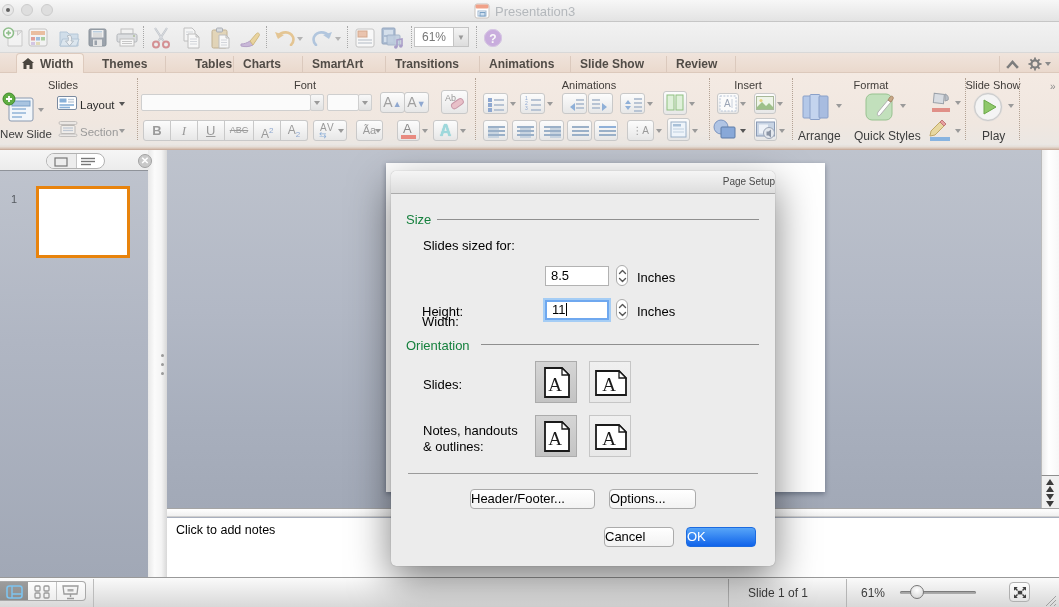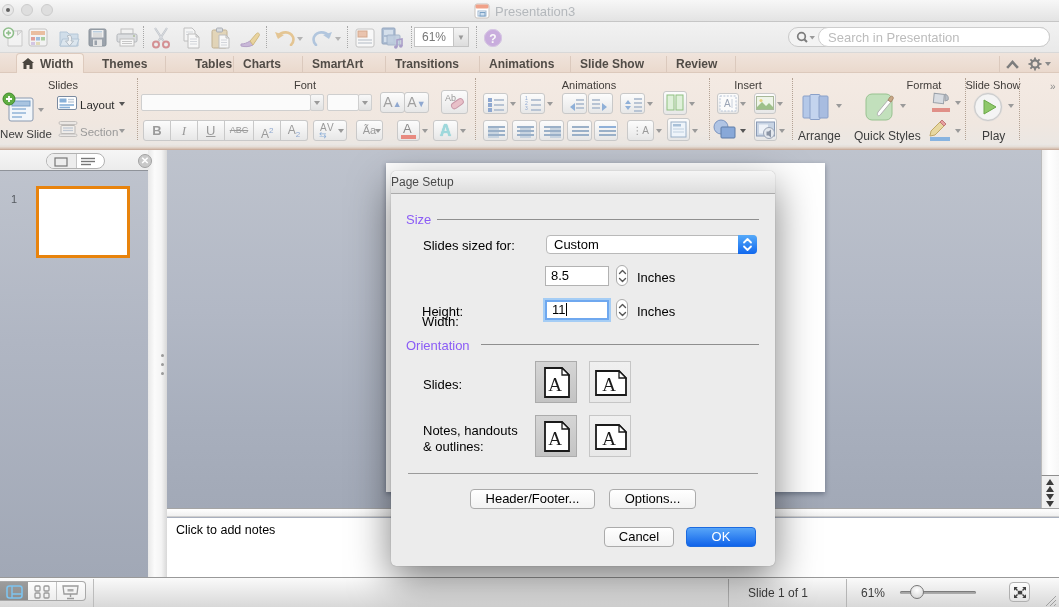--- a/index.html
+++ b/index.html
@@ -79,37 +79,37 @@
   #zoompct { position:absolute; left:861px; top:8px; font-size:12px; color:#3c3c3c; }
   #sldr { position:absolute; left:900px; top:13px; width:76px; height:3px; background:#aaa; border-radius:2px; box-shadow:inset 0 1px 1px rgba(0,0,0,.3); }
   #knob { position:absolute; left:10px; top:-6px; width:14px; height:14px; border-radius:50%; background:radial-gradient(circle at 50% 35%,#ffffff,#cfcfcf); border:1px solid #777; }
   #fitbtn { position:absolute; left:1009px; top:4px; width:21px; height:20px; background:linear-gradient(#fdfdfd,#e3e3e3); border:1px solid #b0b0b0; border-radius:4px; }
 
   
   #dialog { left:391px; top:171px; width:384px; height:395px; background:#ececec; border-radius:5px;
      box-shadow:0 15px 40px rgba(0,0,0,.5), 0 0 1px rgba(0,0,0,.4); }
   #dlg-title { position:absolute; left:0; top:0; width:100%; height:23px;
      background:linear-gradient(#f5f5f5,#dddddd); border-bottom:1px solid #ababab; border-radius:5px 5px 0 0;
-     text-align:left; font-size:12px; color:#4a4a4a; line-height:22px; }
-  .dlg-sect { position:absolute; font-size:13px; color:#8b5cf6; }
+     text-align:right; font-size:10px; color:#4a4a4a; line-height:22px; }
+  .dlg-sect { position:absolute; font-size:13px; color:#15803d; }
   .dlg-line { position:absolute; height:1px; background:#8f8f8f; }
   .dlg-label { position:absolute; font-size:13px; color:#000; }
   #popup { position:absolute; left:155px; top:64px; width:211px; height:19px; background:#fff;
      border:1px solid #b9b9b9; border-radius:4px; font-size:13px; line-height:17px; padding-left:7px; }
   #popup-cap { position:absolute; right:-1px; top:-1px; width:19px; height:19px; border-radius:0 4px 4px 0;
      background:linear-gradient(#56aaf9,#1168ee); }
   .field { position:absolute; left:154px; width:64px; height:20px; background:#fff; border:1px solid #b2b2b2;
      font-size:13px; line-height:18px; padding-left:5px; }
   .stepper { position:absolute; left:225px; width:12px; height:21px; background:#fff; border:1px solid #ababab; border-radius:6px; }
   .inch { position:absolute; left:246px; font-size:13px; }
   .orbox { position:absolute; width:42px; height:42px; border:1px solid #ababab; }
   .orbox.sel { background:linear-gradient(#d5d5d5,#c3c3c3); }
   .orbox.uns { background:linear-gradient(#f0f0f0,#e8e8e8); border-color:#c6c6c6; }
   .pbtn { position:absolute; height:20px; background:linear-gradient(#ffffff,#f2f2f2); border:1px solid #ababab;
-     border-radius:4px; font-size:13px; color:#000; text-align:center; }
+     border-radius:4px; font-size:13px; color:#000; text-align:left; }
   #okbtn { background:linear-gradient(#57a5f8,#1063ea); color:#fff; border:1px solid #1c6be0; }
 </style>
 </head>
 <body>
 
 <div class="abs" id="titlebar">
   <div class="tl" style="left:2px;">
       <div style="position:absolute;left:2.8px;top:2.8px;width:4.5px;height:4.5px;border-radius:50%;background:#606060;"></div>
     </div>
   <div class="tl" style="left:21px;background:#dedede;"></div>
@@ -238,29 +238,20 @@
   </div>
   <div class="tbsep" style="left:143px"></div>
   <div class="tbsep" style="left:266px"></div>
   <div class="tbsep" style="left:347px"></div>
   <div class="tbsep" style="left:411px"></div>
   <div class="tbsep" style="left:476px"></div>
   <div id="zoombox">
       <div id="zoomfield">61%</div>
       <div id="zoomdrop">▼</div>
     </div>
-  <div id="searchbox">
-    <div class="inner"></div>
-    <svg style="position:absolute;left:6px;top:3px" width="22" height="14" viewBox="0 0 22 14">
-      <circle cx="6.5" cy="5.5" r="3.8" fill="none" stroke="#7d7d7d" stroke-width="1.7"></circle>
-      <line x1="9.2" y1="8.2" x2="12" y2="11" stroke="#7d7d7d" stroke-width="2"></line>
-      <path d="M14.5 5 l5.5 0 l-2.75 3.4 z" fill="#9a9a9a"></path>
-    </svg>
-    <span class="ph">Search in Presentation</span>
-  </div>
 </div>
 
 <div class="abs" id="tabbar">
   <div id="hometab"></div>
   <svg style="position:absolute;left:22px;top:5px" width="12" height="11" viewBox="0 0 12 11">
     <path d="M6 0 L12 5 L10.5 5 L10.5 11 L7.5 11 L7.5 7 L4.5 7 L4.5 11 L1.5 11 L1.5 5 L0 5 Z" fill="#4a453f"></path>
   </svg>
   <div class="tab" style="left:40px;">Width</div>
   <div class="tab" style="left:102px;">Themes</div>
   <div class="tab" style="left:175px;margin-left:20px;">Tables</div>
@@ -296,21 +287,21 @@
     </g>
   </svg>
   <div class="rarrow" style="left:1045px;top:9px;border-top-color:#8a8a8a;"></div>
 </div>
 
 <div class="abs" id="ribbon">
   <div class="grplabel" style="left:-37px;">Slides</div>
   <div class="grplabel" style="left:205px;">Font</div>
   <div class="grplabel" style="left:489px;">Animations</div>
   <div class="grplabel" style="left:648px;">Insert</div>
-  <div class="grplabel" style="left:824px;">Format</div>
+  <div class="grplabel" style="left:771px;">Format</div>
   <div class="grplabel" style="left:893px;">Slide Show</div>
   <div class="rsep" style="left:137px"></div>
   <div class="rsep" style="left:475px"></div>
   <div class="rsep" style="left:709px"></div>
   <div class="rsep" style="left:792px"></div>
   <div class="rsep" style="left:965px"></div>
   <div class="rsep" style="left:1019px"></div>
   <div id="ribbon-items">
 
     <svg style="position:absolute;left:2px;top:19px" width="32" height="30" viewBox="0 0 32 30">
@@ -596,28 +587,20 @@
     <line x1="11" y1="5" x2="5" y2="11" stroke="#a0a0a0" stroke-width="1"></line>
     <line x1="11" y1="9" x2="9" y2="11" stroke="#a0a0a0" stroke-width="1"></line>
   </svg>
 </div>
 
 <div class="abs" id="dialog">
   <div id="dlg-title">Page Setup</div>
   <div class="dlg-sect" style="left:15px;top:41px;">Size</div>
   <div class="dlg-line" style="left:46px;top:48px;width:322px;"></div>
   <div class="dlg-label" style="left:32px;top:67px;">Slides sized for:</div>
-  <div id="popup">Custom
-    <div id="popup-cap">
-      <svg style="position:absolute;left:4px;top:2px" width="11" height="15" viewBox="0 0 11 15">
-        <path d="M2 5.5 L5.5 2 L9 5.5" fill="none" stroke="#fff" stroke-width="1.8" stroke-linecap="round" stroke-linejoin="round"></path>
-        <path d="M2 9.5 L5.5 13 L9 9.5" fill="none" stroke="#fff" stroke-width="1.8" stroke-linecap="round" stroke-linejoin="round"></path>
-      </svg>
-    </div>
-  </div>
   <div class="dlg-label" style="left:31px;top:99px;margin-top:44px;">Width:</div>
   <div class="field" style="top:95px;">8.5</div>
   <div class="stepper" style="top:94px;">
     <svg style="position:absolute;left:1px;top:2px" width="9" height="16" viewBox="0 0 9 16">
       <path d="M1.5 5.5 L4.5 2.5 L7.5 5.5" fill="none" stroke="#555" stroke-width="1.4" stroke-linecap="round" stroke-linejoin="round"></path>
       <path d="M1.5 10.5 L4.5 13.5 L7.5 10.5" fill="none" stroke="#555" stroke-width="1.4" stroke-linecap="round" stroke-linejoin="round"></path>
     </svg>
   </div>
   <div class="inch" style="top:99px;">Inches</div>
   <div class="dlg-label" style="left:31px;top:133px;">Height:</div>

